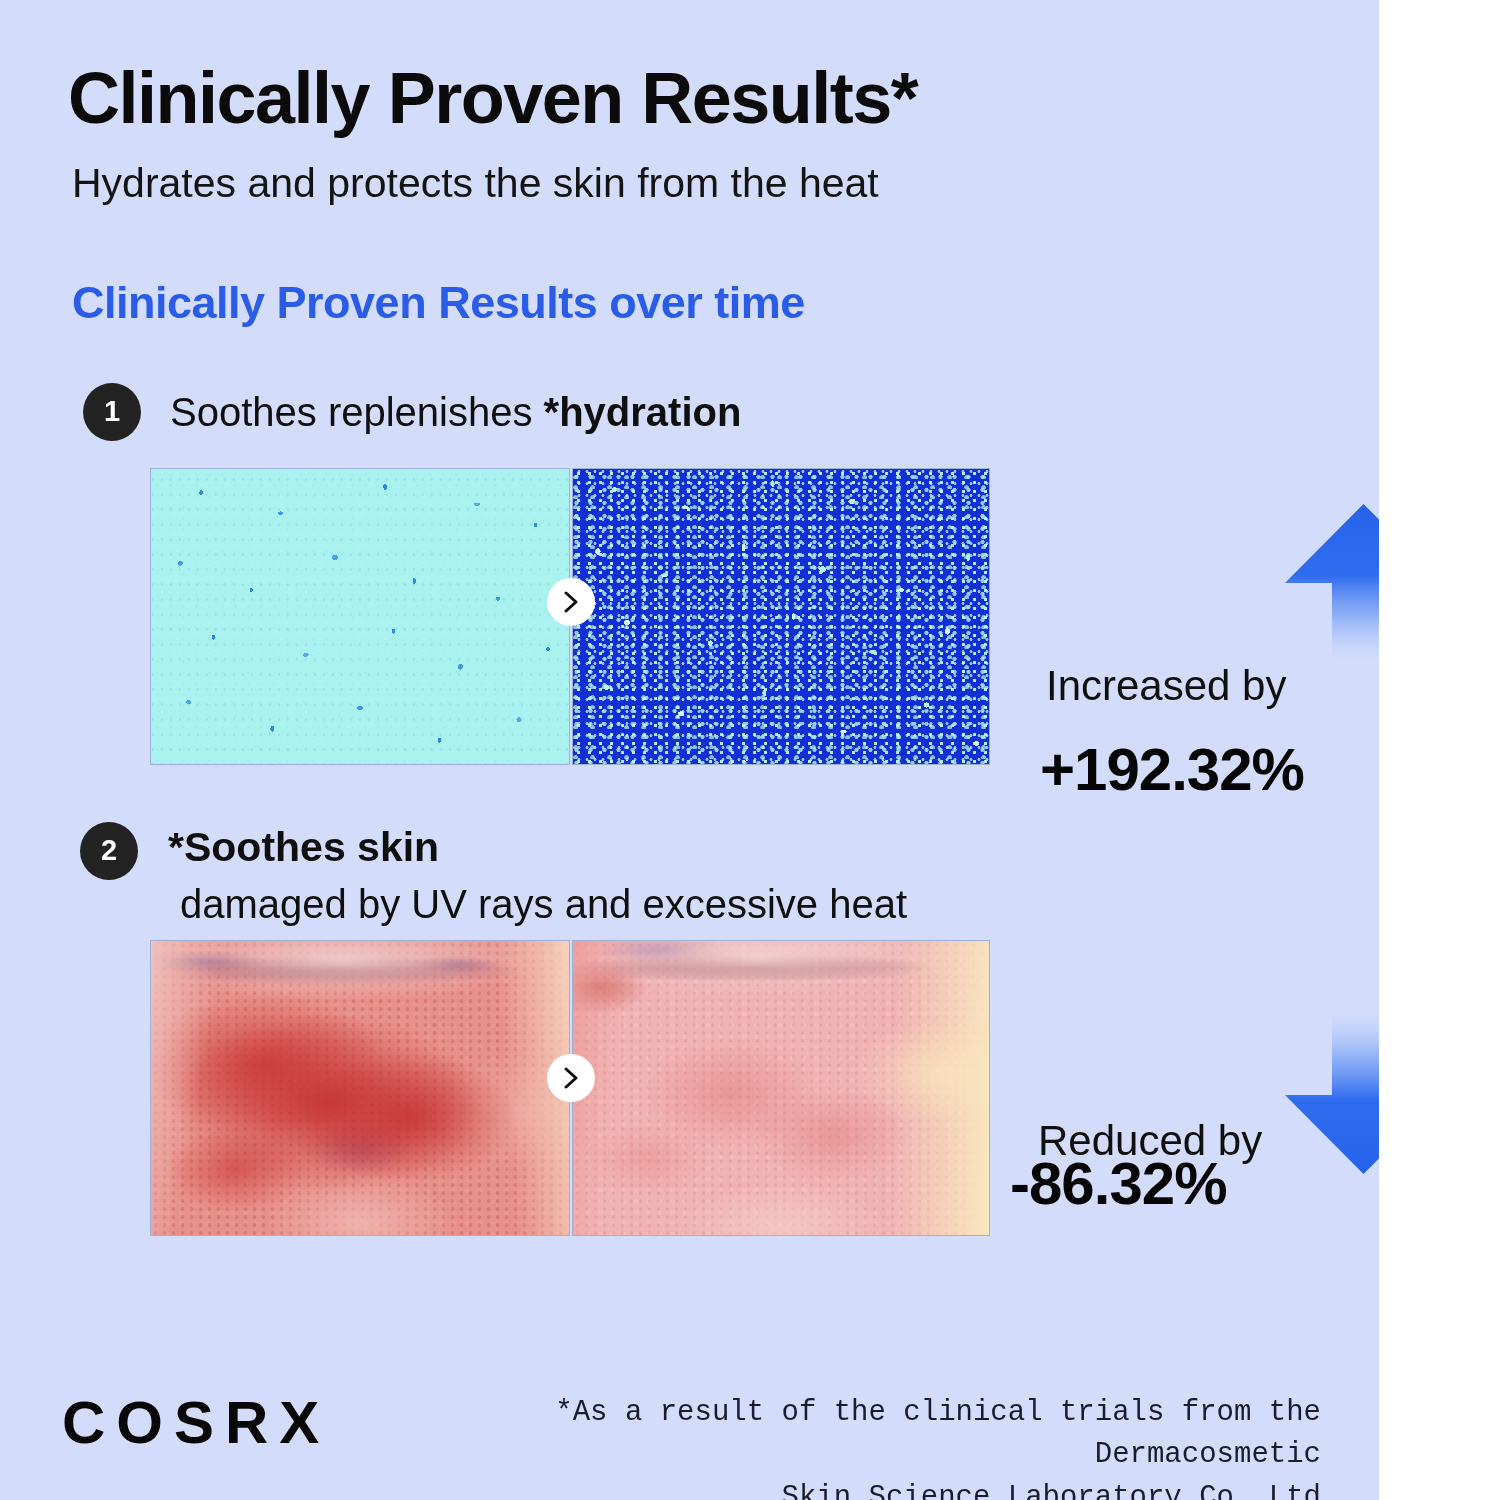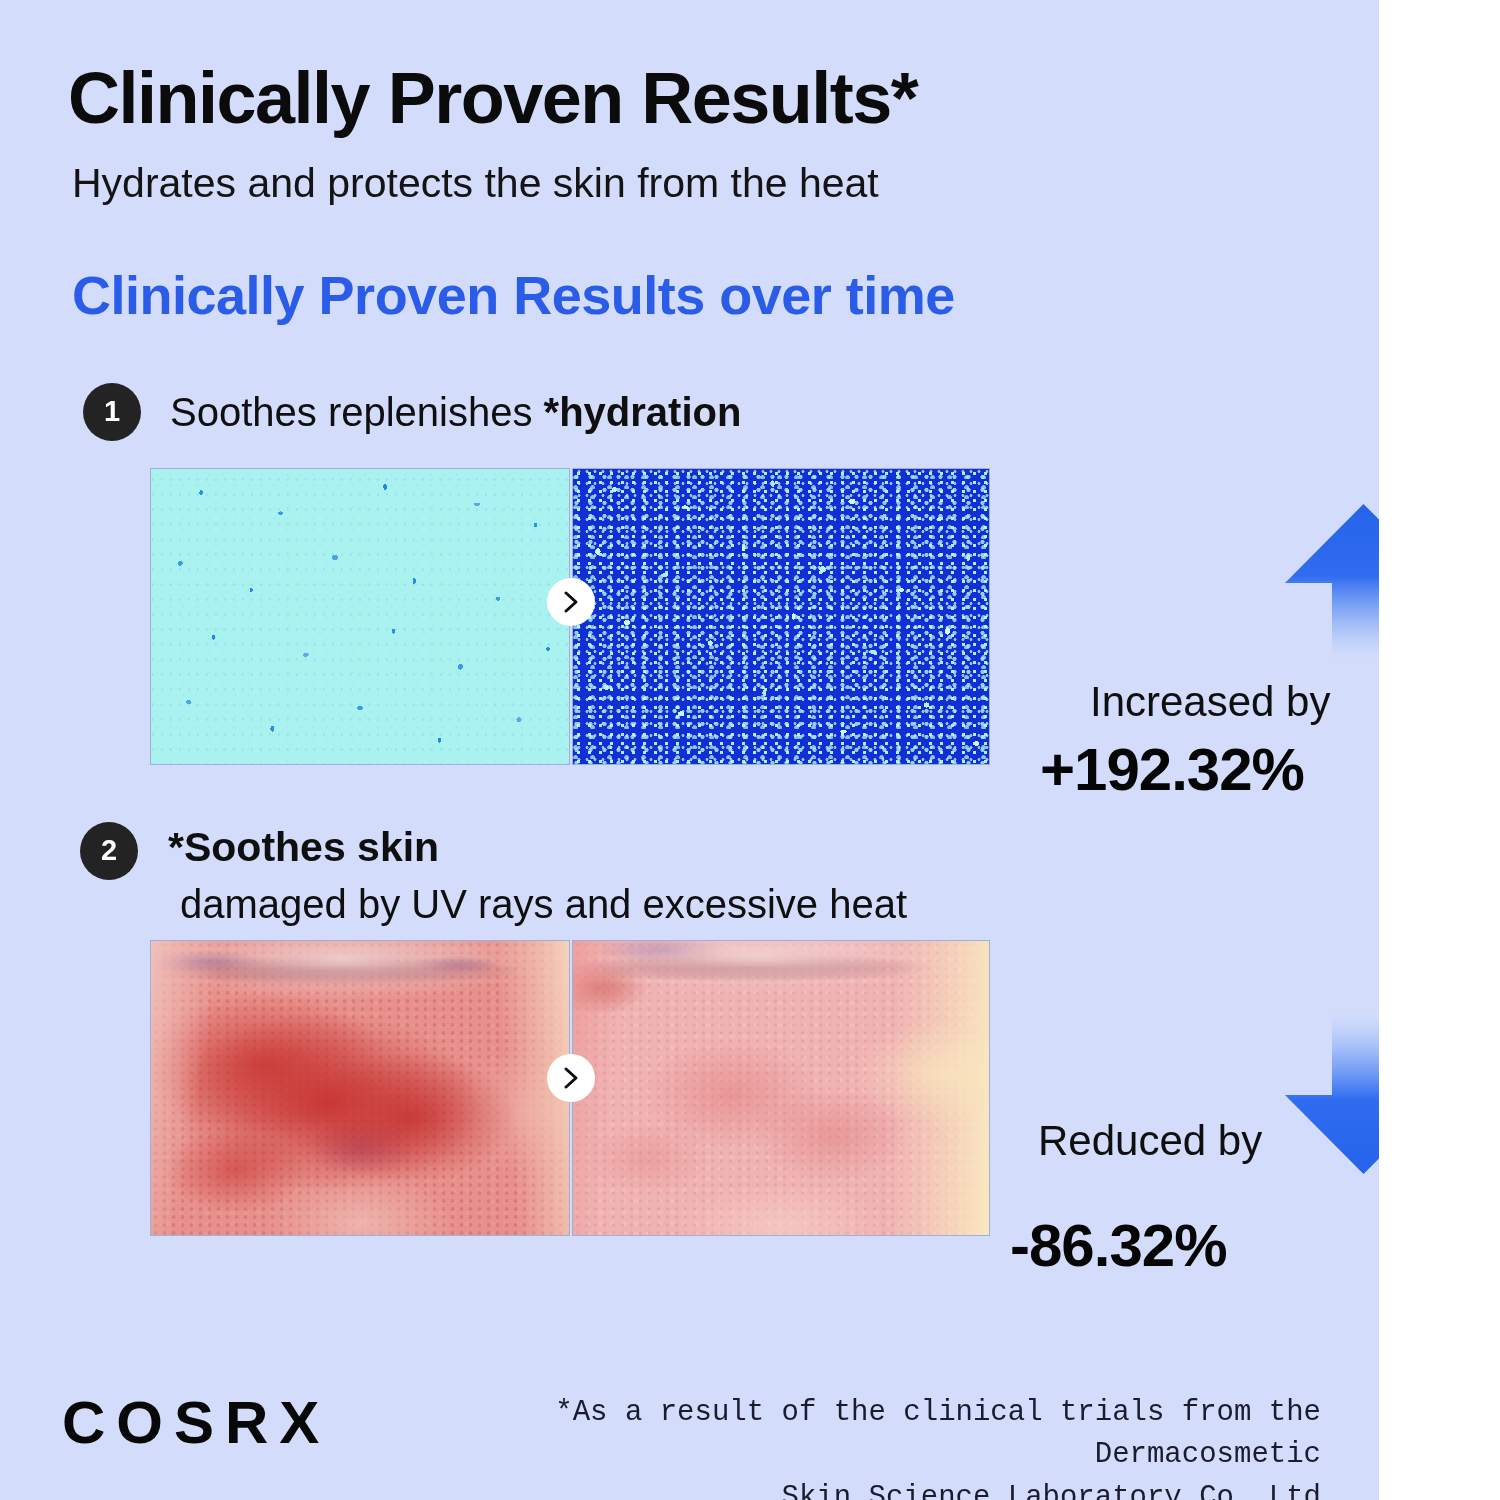--- a/index.html
+++ b/index.html
@@ -36,22 +36,22 @@
     top: 163px;
     font-size: 41px;
     font-weight: 400;
     color: #141414;
     line-height: 1;
     white-space: nowrap;
   }
   .section-heading {
     position: absolute;
     left: 72px;
-    top: 268px;
-    font-size: 54px;
+    top: 280px;
+    font-size: 45px;
     font-weight: 700;
     letter-spacing: -0.5px;
     color: #2a5ce8;
     line-height: 1;
     white-space: nowrap;
   }
 
   
   .step-badge {
     position: absolute;
@@ -250,24 +250,24 @@
   .stat-value {
     position: absolute;
     font-size: 60px;
     font-weight: 700;
     letter-spacing: -1px;
     color: #050505;
     line-height: 1;
     white-space: nowrap;
     margin-top: 28px;
   }
-  #stat1-label { left: 1046px; top: 681px; margin-left: 44px; }
+  #stat1-label { left: 1046px; top: 665px; }
   #stat1-value { left: 1040px; top: 712px; }
   #stat2-label { left: 1038px; top: 1120px; }
-  #stat2-value { left: 1010px; top: 1188px; }
+  #stat2-value { left: 1010px; top: 1126px; }
 
   .arrow {
     position: absolute;
   }
   #arrow-up   { left: 1281px; top: 500px; width: 165px; height: 160px; }
   #arrow-down { left: 1281px; top: 1008px; width: 165px; height: 170px; }
 
   
   .logo {
     position: absolute;

